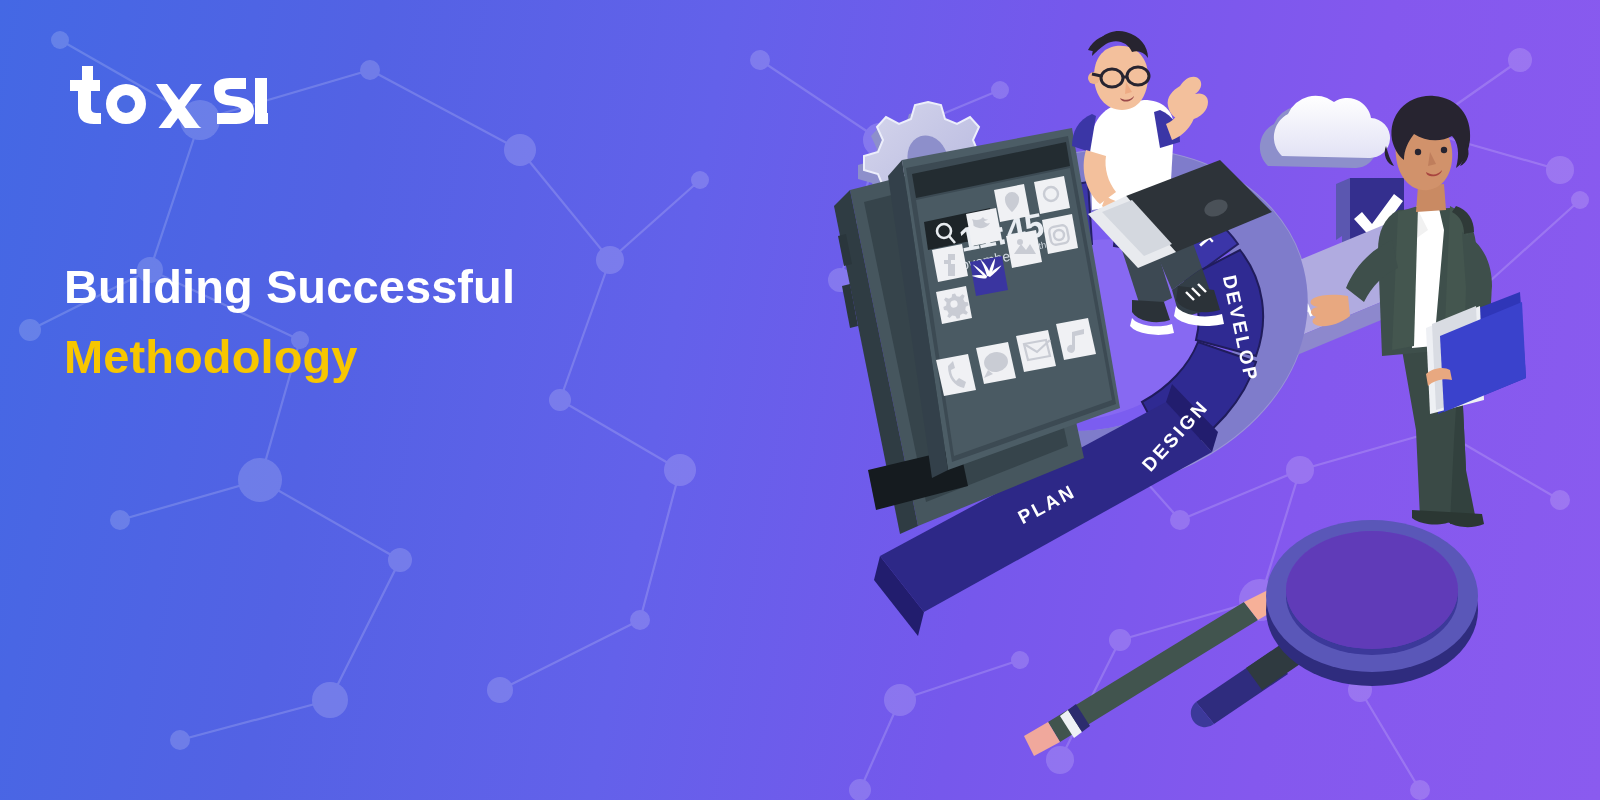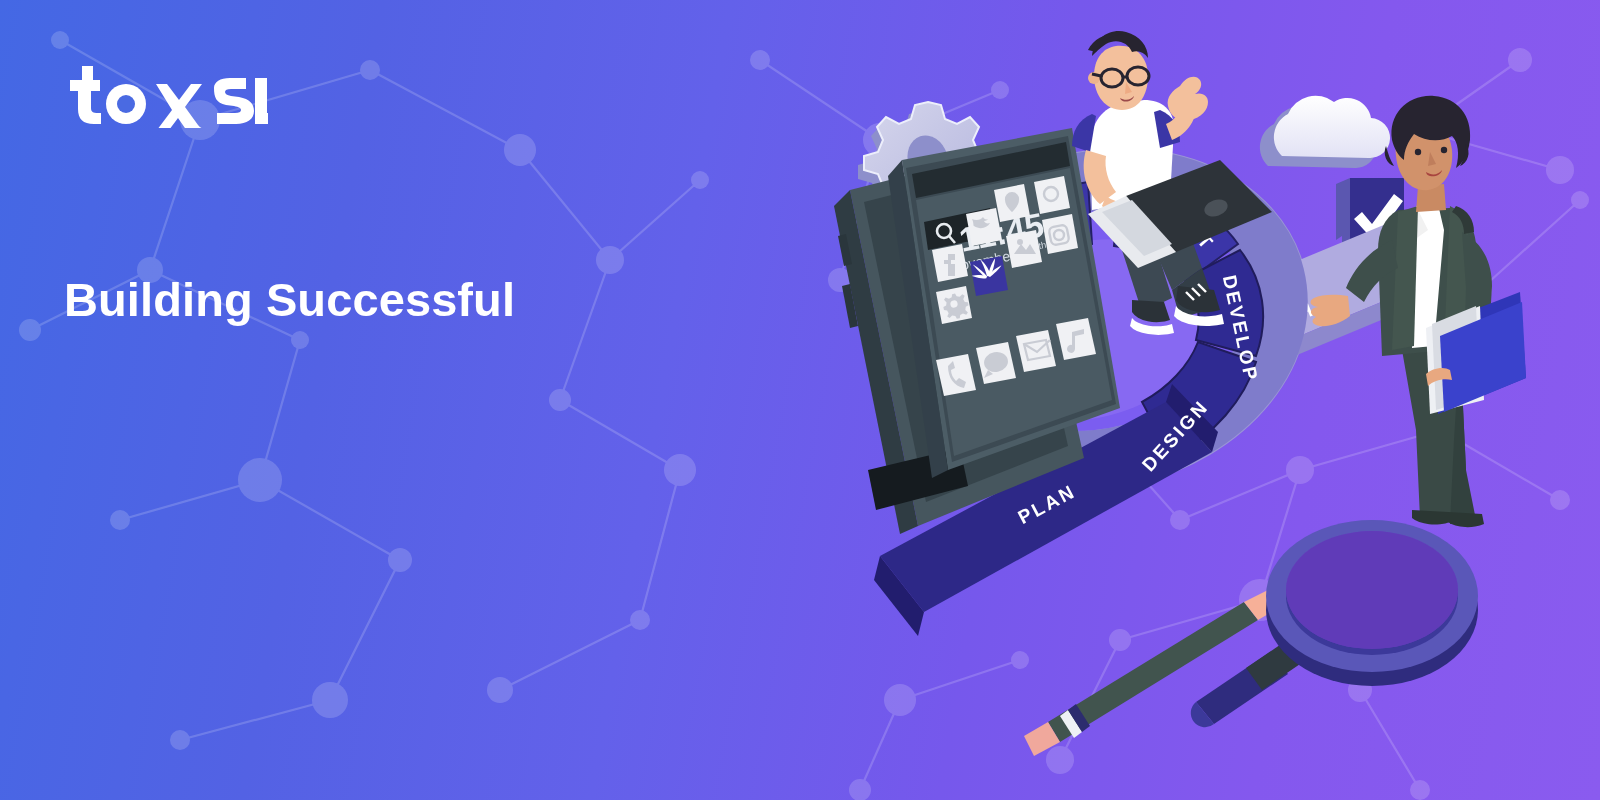--- a/index.html
+++ b/index.html
@@ -16,21 +16,21 @@
   .net{position:absolute;inset:0;opacity:.17;pointer-events:none;}
   .net line{stroke:#ffffff;stroke-width:2.2;}
   .net circle{fill:#ffffff;}
 
   
   .logo{position:absolute;left:64px;top:58px;width:210px;height:70px;}
   .logo svg{width:100%;height:100%;display:block;}
 
   
   .headline{
-    position:absolute;left:64px;top:265px;width:760px;
+    position:absolute;left:64px;top:252px;width:760px;
     font-size:47px;font-weight:bold;line-height:1.49;
     color:#ffffff;letter-spacing:.1px;
   }
   .headline .hl{color:#f7c600;}
 
   
   .art{position:absolute;left:820px;top:0;width:780px;height:800px;}
   .art svg{position:absolute;left:0;top:0;width:780px;height:800px;overflow:visible;}
 
   .seg-label{
@@ -141,20 +141,23 @@
 
         <path d="M150 30 c0 -6 6 -10 16 -10 h16 v11 h-15 c-4 0 -6 1 -6 3 c0 2 2 3 6 4 l8 1 c11 2 15 7 15 14 c0 8 -7 13 -18 13 h-19 V55 h18 c4 0 6 -1 6 -3 c0 -2 -2 -3 -7 -4 l-8 -1 c-10 -2 -12 -8 -12 -17z"></path>
 
         <path d="M191 20 h12 v35 h1 v11 h-13z"></path>
       </g>
     </svg>
   </div>
 
   <div class="headline">
     <div><span>Building Successful</span></div>
+    <div>
+      <span class="hl">Methodology</span>
+    </div>
   </div>
 
   <div class="art">
     <svg viewBox="0 0 780 800" aria-hidden="true">
       <defs>
         <linearGradient id="gcloud" x1="0" y1="0" x2="0" y2="1">
           <stop offset="0" stop-color="#ffffff"></stop>
             <stop offset="1" stop-color="#e2e2f5"></stop>
         </linearGradient>
         <linearGradient id="ggear" x1="0" y1="0" x2="1" y2="1">

